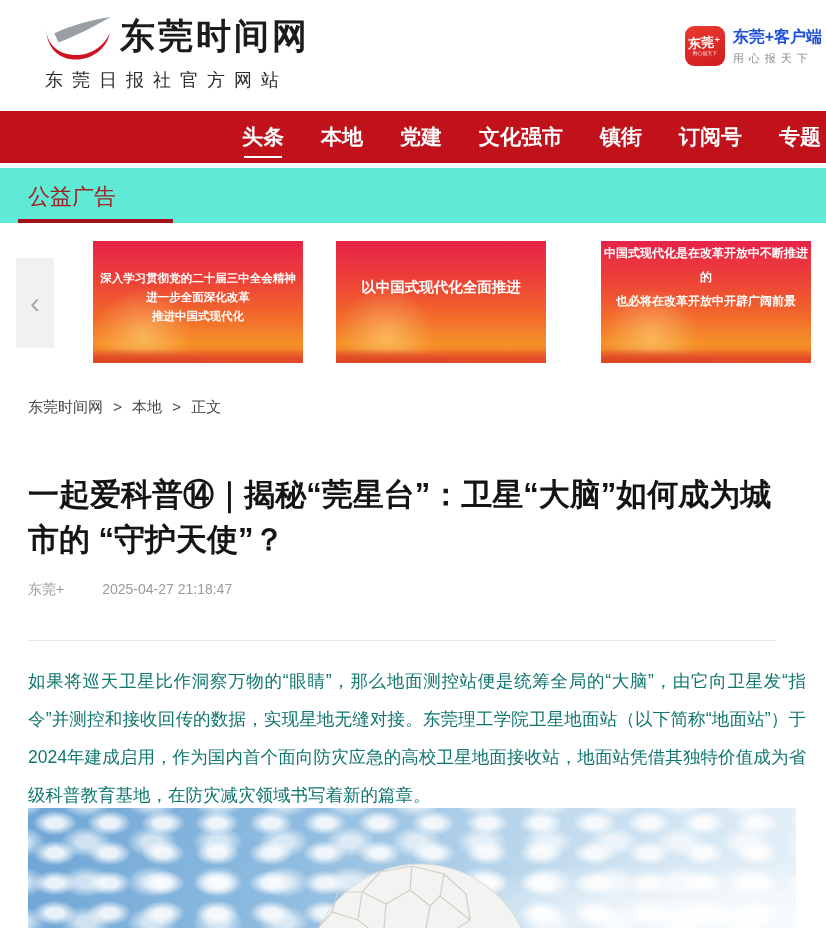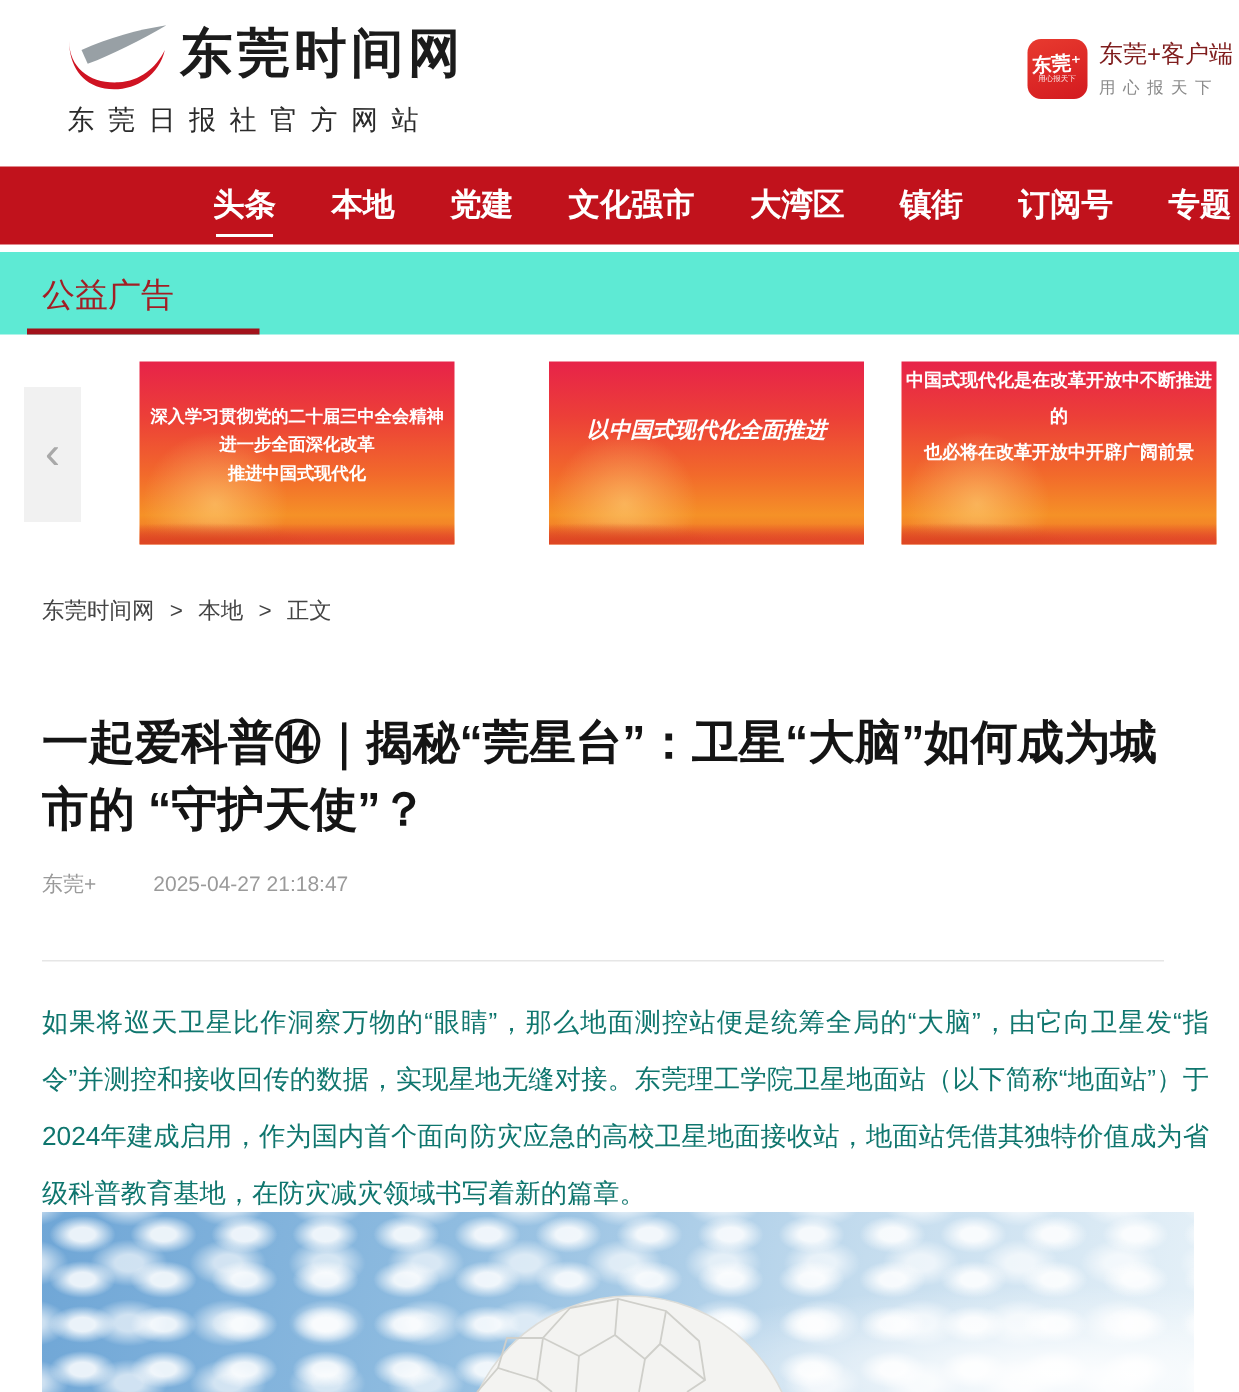--- a/index.html
+++ b/index.html
@@ -14,21 +14,21 @@
   .swoosh { width:72px; height:48px; margin-right:6px; margin-top:2px; }
   .logo-title { font-size:35px; font-weight:bold; color:#1b1b1b; letter-spacing:3px; line-height:44px; }
   .logo-sub { font-size:18px; color:#2b2b2b; letter-spacing:9px; margin-top:4px; margin-left:3px; }
 
   .appbox { position:absolute; right:4px; top:26px; display:flex; align-items:center; }
   .app-icon { width:40px; height:40px; border-radius:9px; background:linear-gradient(160deg,#e83a2f,#d31a1f);
               color:#fff; display:flex; flex-direction:column; align-items:center; justify-content:center; }
   .app-icon .ai-main { font-size:13px; font-weight:bold; letter-spacing:0; line-height:14px; transform:rotate(-4deg); }
   .app-icon .ai-cap { font-size:5px; line-height:7px; opacity:.9; }
   .app-text { margin-left:8px; }
-  .app-name { font-size:16px; font-weight:normal; color:#7f1d1d; line-height:20px; }
+  .app-name { font-size:16px; font-weight:bold; color:#1d4ed8; line-height:20px; }
   .app-slogan { font-size:11px; color:#8a8a8a; letter-spacing:5px; margin-top:4px; }
 
   
   .nav { position:absolute; top:111px; left:0; width:826px; height:52px; background:#c1121c;
          display:flex; align-items:flex-end; justify-content:flex-end; gap:37px; padding-right:5px; }
   .nav-item { color:#fff; font-size:21px; font-weight:bold; line-height:52px; position:relative; cursor:pointer; white-space:nowrap; }
   .nav-item.active::after { content:""; position:absolute; left:2px; right:2px; bottom:5px; height:2px; background:#fff; }
 
   
   .ad-section { position:absolute; top:168px; left:0; width:826px; height:55px; background:#5eead4; }
@@ -42,21 +42,21 @@
   .banner { position:absolute; top:0; width:210px; height:122px; overflow:hidden;
             background:
               radial-gradient(circle at 24% 78%, rgba(255,216,130,.55), rgba(255,216,130,0) 26%),
               linear-gradient(180deg,#e72349 0%, #ec3f38 30%, #f26a2b 62%, #f59127 84%, #ef6a26 100%); }
   .banner::after { content:""; position:absolute; left:0; right:0; bottom:0; height:46px;
             background:
               radial-gradient(ellipse 70% 80% at 18% 115%, rgba(216,72,26,.85), rgba(216,72,26,0) 60%),
               radial-gradient(ellipse 90% 70% at 75% 125%, rgba(225,90,30,.8), rgba(225,90,30,0) 60%),
               linear-gradient(0deg,#e2472a 0 7%, rgba(226,71,42,0) 30%); }
   .banner .btext { position:relative; z-index:2; color:#fff; font-weight:bold; text-align:center; }
-  .banner-1 { left:93px; } .banner-2 { left:366px;font-style:italic; } .banner-3 { left:601px; }
+  .banner-1 { left:93px; } .banner-2 { left:336px; } .banner-3 { left:601px; }
   .banner-1 .btext { padding-top:28px; font-size:11.5px; line-height:19px; }
   .banner-2 .btext { padding-top:34px; font-size:14.5px; line-height:25px; }
   .banner-3 .btext { font-size:12px; line-height:24px; }
 
   
   .breadcrumb { position:absolute; left:28px; top:398px; font-size:15px; color:#444; }
   .breadcrumb span { margin-right:6px; }
   .crumb-link { cursor:pointer; }
 
   
@@ -103,21 +103,20 @@
         <div class="app-slogan">用心报天下</div>
       </div>
     </div>
   </div>
 
   <div class="nav">
     <div class="nav-item active">头条</div>
     <div class="nav-item">本地</div>
     <div class="nav-item">党建</div>
     <div class="nav-item">文化强市</div>
-    <div class="nav-item">大湾区</div>
     <div class="nav-item">镇街</div>
     <div class="nav-item">订阅号</div>
     <div class="nav-item">专题</div>
   </div>
 
   <div class="ad-section">
     <div class="ad-title">公益广告</div>
     <div class="ad-bar"></div>
   </div>
 

